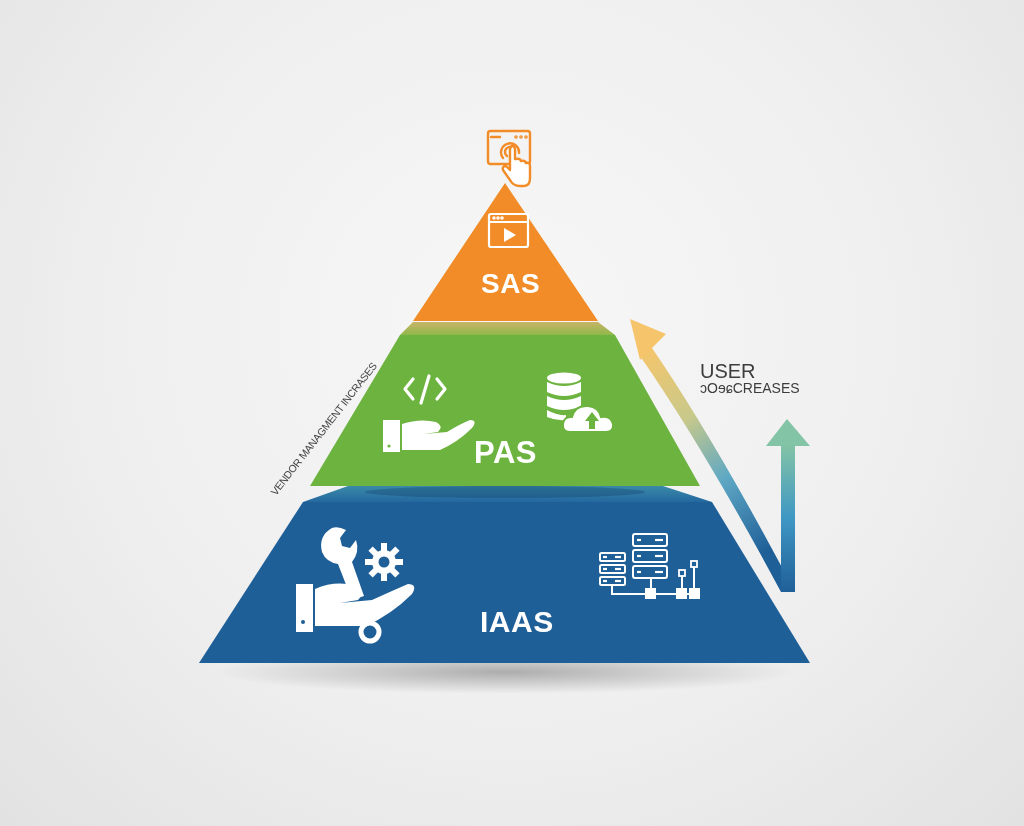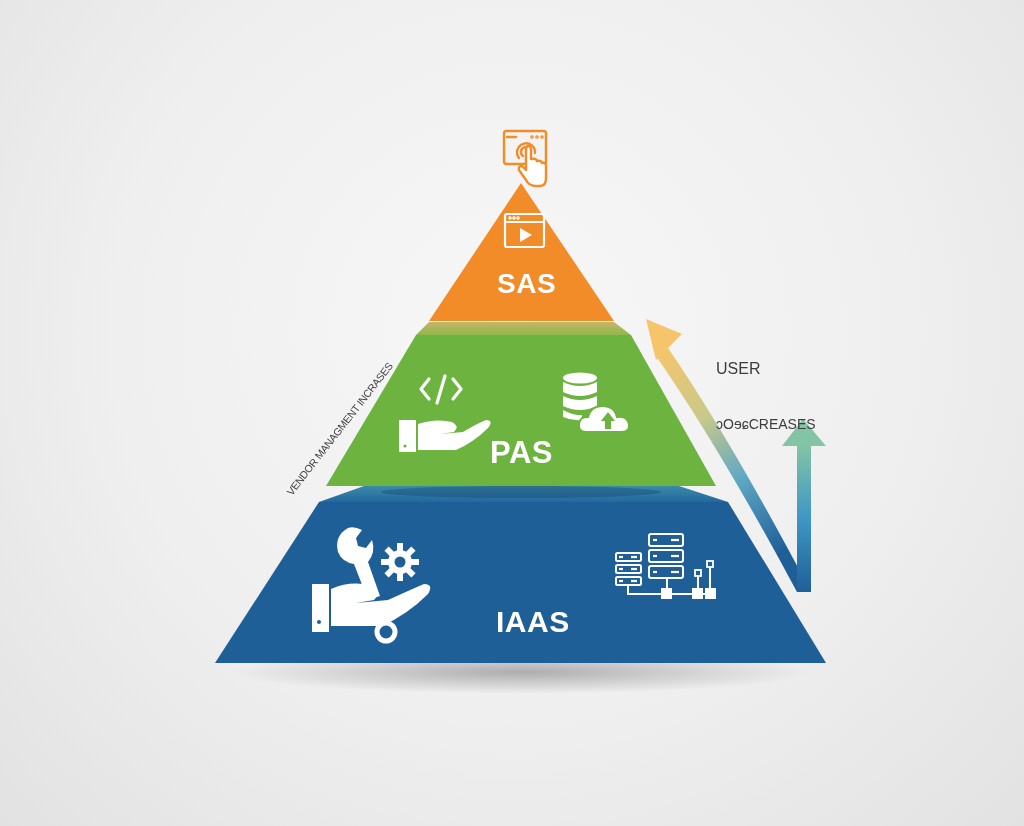--- a/index.html
+++ b/index.html
@@ -1,21 +1,21 @@
 <!DOCTYPE html>
 <html><head>
 <meta charset="utf-8">
 <style>
   html, body { margin: 0; padding: 0; }
   body {
     width: 1024px; height: 826px; overflow: hidden; position: relative;
     background: radial-gradient(ellipse at 50% 40%, #f7f7f7 0%, #efefef 55%, #e2e2e2 100%);
     font-family: "Liberation Sans", sans-serif;
   }
-  .stage { position: absolute; left: 16px; top: 0; width: 824px; height: 826px; }
+  .stage { position: absolute; left: 0; top: 0; width: 824px; height: 826px; }
   svg.art { position: absolute; left: 0; top: 0; }
   .tier-label {
     position: absolute; color: #ffffff; font-weight: bold;
     font-family: "Liberation Sans", sans-serif; letter-spacing: 0.5px;
   }
   .side-text {
     position: absolute; color: #3d3d3d; font-family: "Liberation Sans", sans-serif;
     white-space: nowrap;
   }
   .rot-text {
@@ -171,16 +171,16 @@
       <rect x="690" y="589" width="9" height="9" fill="#ffffff"></rect>
     </g>
   </svg>
 
   <div class="tier-label" style="left:481px; top:268px; font-size:28px;">SAS</div>
   <div class="tier-label" style="left:474px; top:435px; font-size:31px;">PAS</div>
   <div class="tier-label" style="left:480px; top:605px; font-size:30px;">IAAS</div>
 
   <div class="rot-text">VENDOR MANAGMENT INCRASES</div>
 
-  <div class="side-text" style="left:700px; top:360px; font-size:16px;">USER</div>
-  <div class="side-text" style="left:700px; top:380px; font-size:14px;margin-top:36px;">ↄOɘɕCREASES</div>
+  <div class="side-text" style="left:700px; top:360px; font-size:20px;">USER</div>
+  <div class="side-text" style="left:700px; top:380px; font-size:14px;">ↄOɘɕCREASES</div>
 
 </div>
 
 </body></html>

